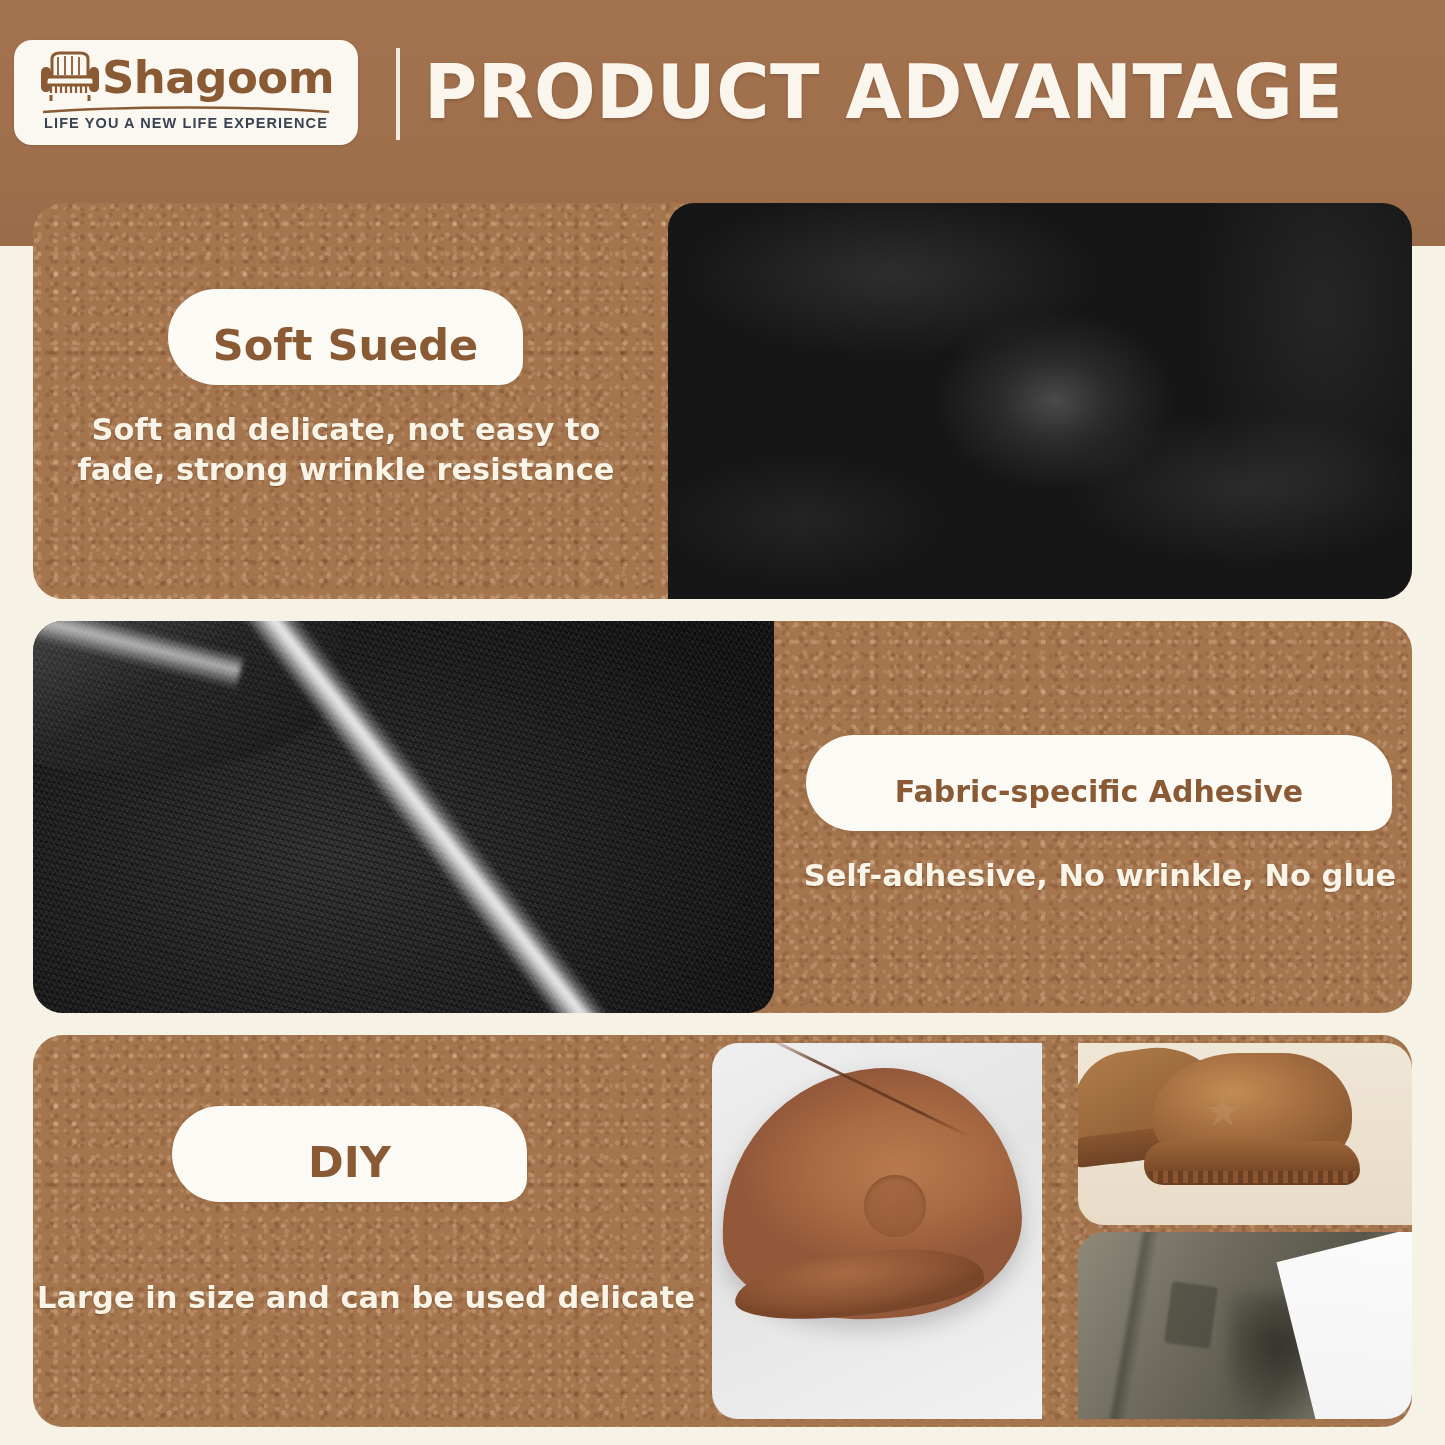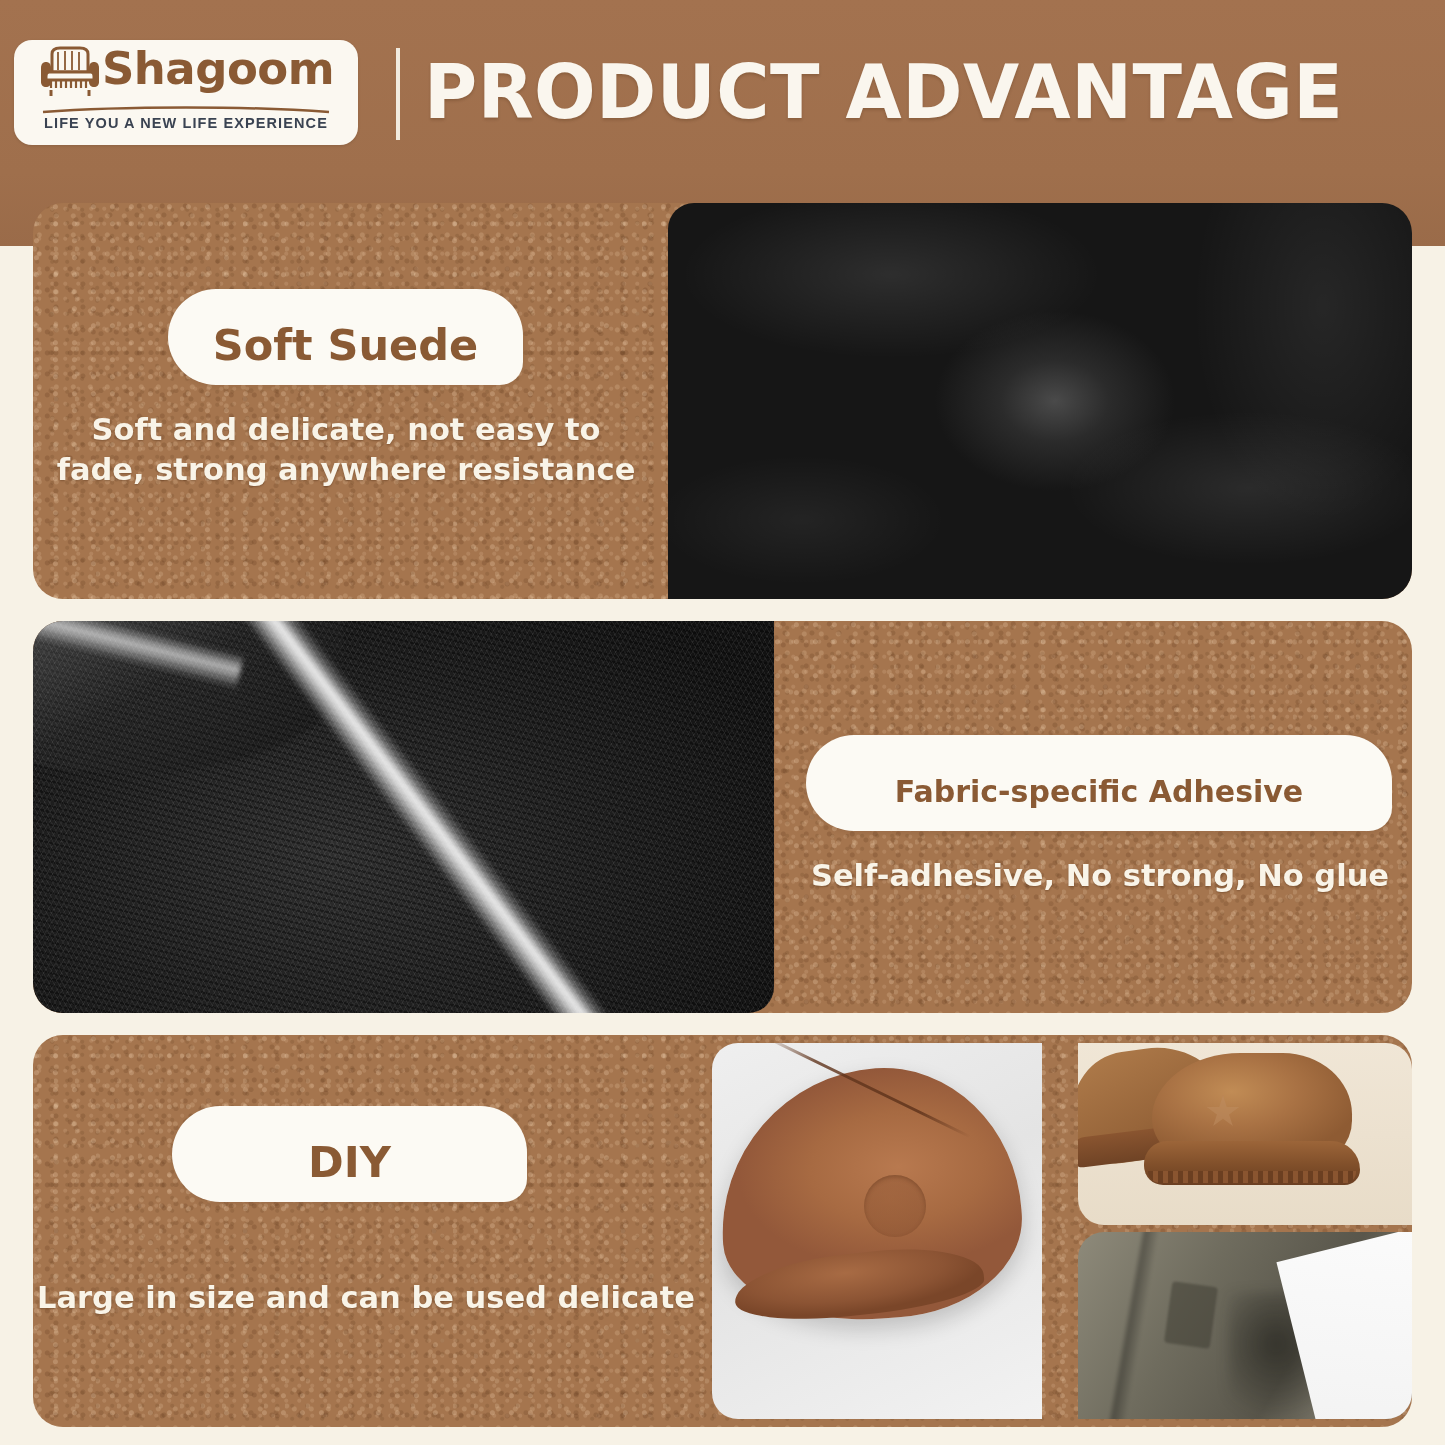--- a/index.html
+++ b/index.html
@@ -38,21 +38,21 @@
     box-shadow: 0 1px 3px rgba(0,0,0,0.12);
     display: flex;
     flex-direction: column;
     align-items: center;
     justify-content: flex-start;
     padding-top: 6px;
     box-sizing: border-box;
   }
   .logo-row {
     display: flex;
-    align-items: flex-start;
+    align-items: center;
     height: 62px;
   }
   .logo-mark { width: 64px; height: 52px; flex: 0 0 auto; }
   .logo-word {
     font-family: "DejaVu Sans", sans-serif;
     font-size: 45px;
     font-weight: bold;
     color: #8A5A34;
     letter-spacing: -0.5px;
     line-height: 1;
@@ -398,33 +398,33 @@
   <div class="hdr-title">PRODUCT ADVANTAGE</div>
 
   <div class="card card-1 suede">
     <div class="photo photo-velvet" style="left:635px; top:0; width:744px; height:396px;">
       <div class="velvet-sheen"></div>
     </div>
   </div>
   <div class="pill pill-1">
     <span class="pill-title">Soft Suede</span>
   </div>
-  <div class="caption cap-1">Soft and delicate, not easy to fade, strong anywhere resistance</div>
+  <div class="caption cap-1">Soft and delicate, not easy to fade, strong wrinkle resistance</div>
 
   <div class="card card-2 suede">
     <div class="photo photo-velcro" style="left:0; top:0; width:741px; height:392px;">
       <div class="velcro-fold"></div>
       <div class="velcro-seam"></div>
       <div class="velcro-seam2"></div>
     </div>
   </div>
   <div class="pill pill-2">
     <span class="pill-title">Fabric-specific Adhesive</span>
   </div>
-  <div class="caption cap-2">Self-adhesive, No strong, No glue</div>
+  <div class="caption cap-2">Self-adhesive, No wrinkle, No glue</div>
 
   <div class="card card-3 suede">
 
     <div class="photo photo-cap" style="left:679px; top:8px; width:330px; height:376px;">
       <div class="cap-shape"></div>
       <div class="cap-seam"></div>
       <div class="cap-badge"></div>
       <div class="cap-brim"></div>
     </div>
 

